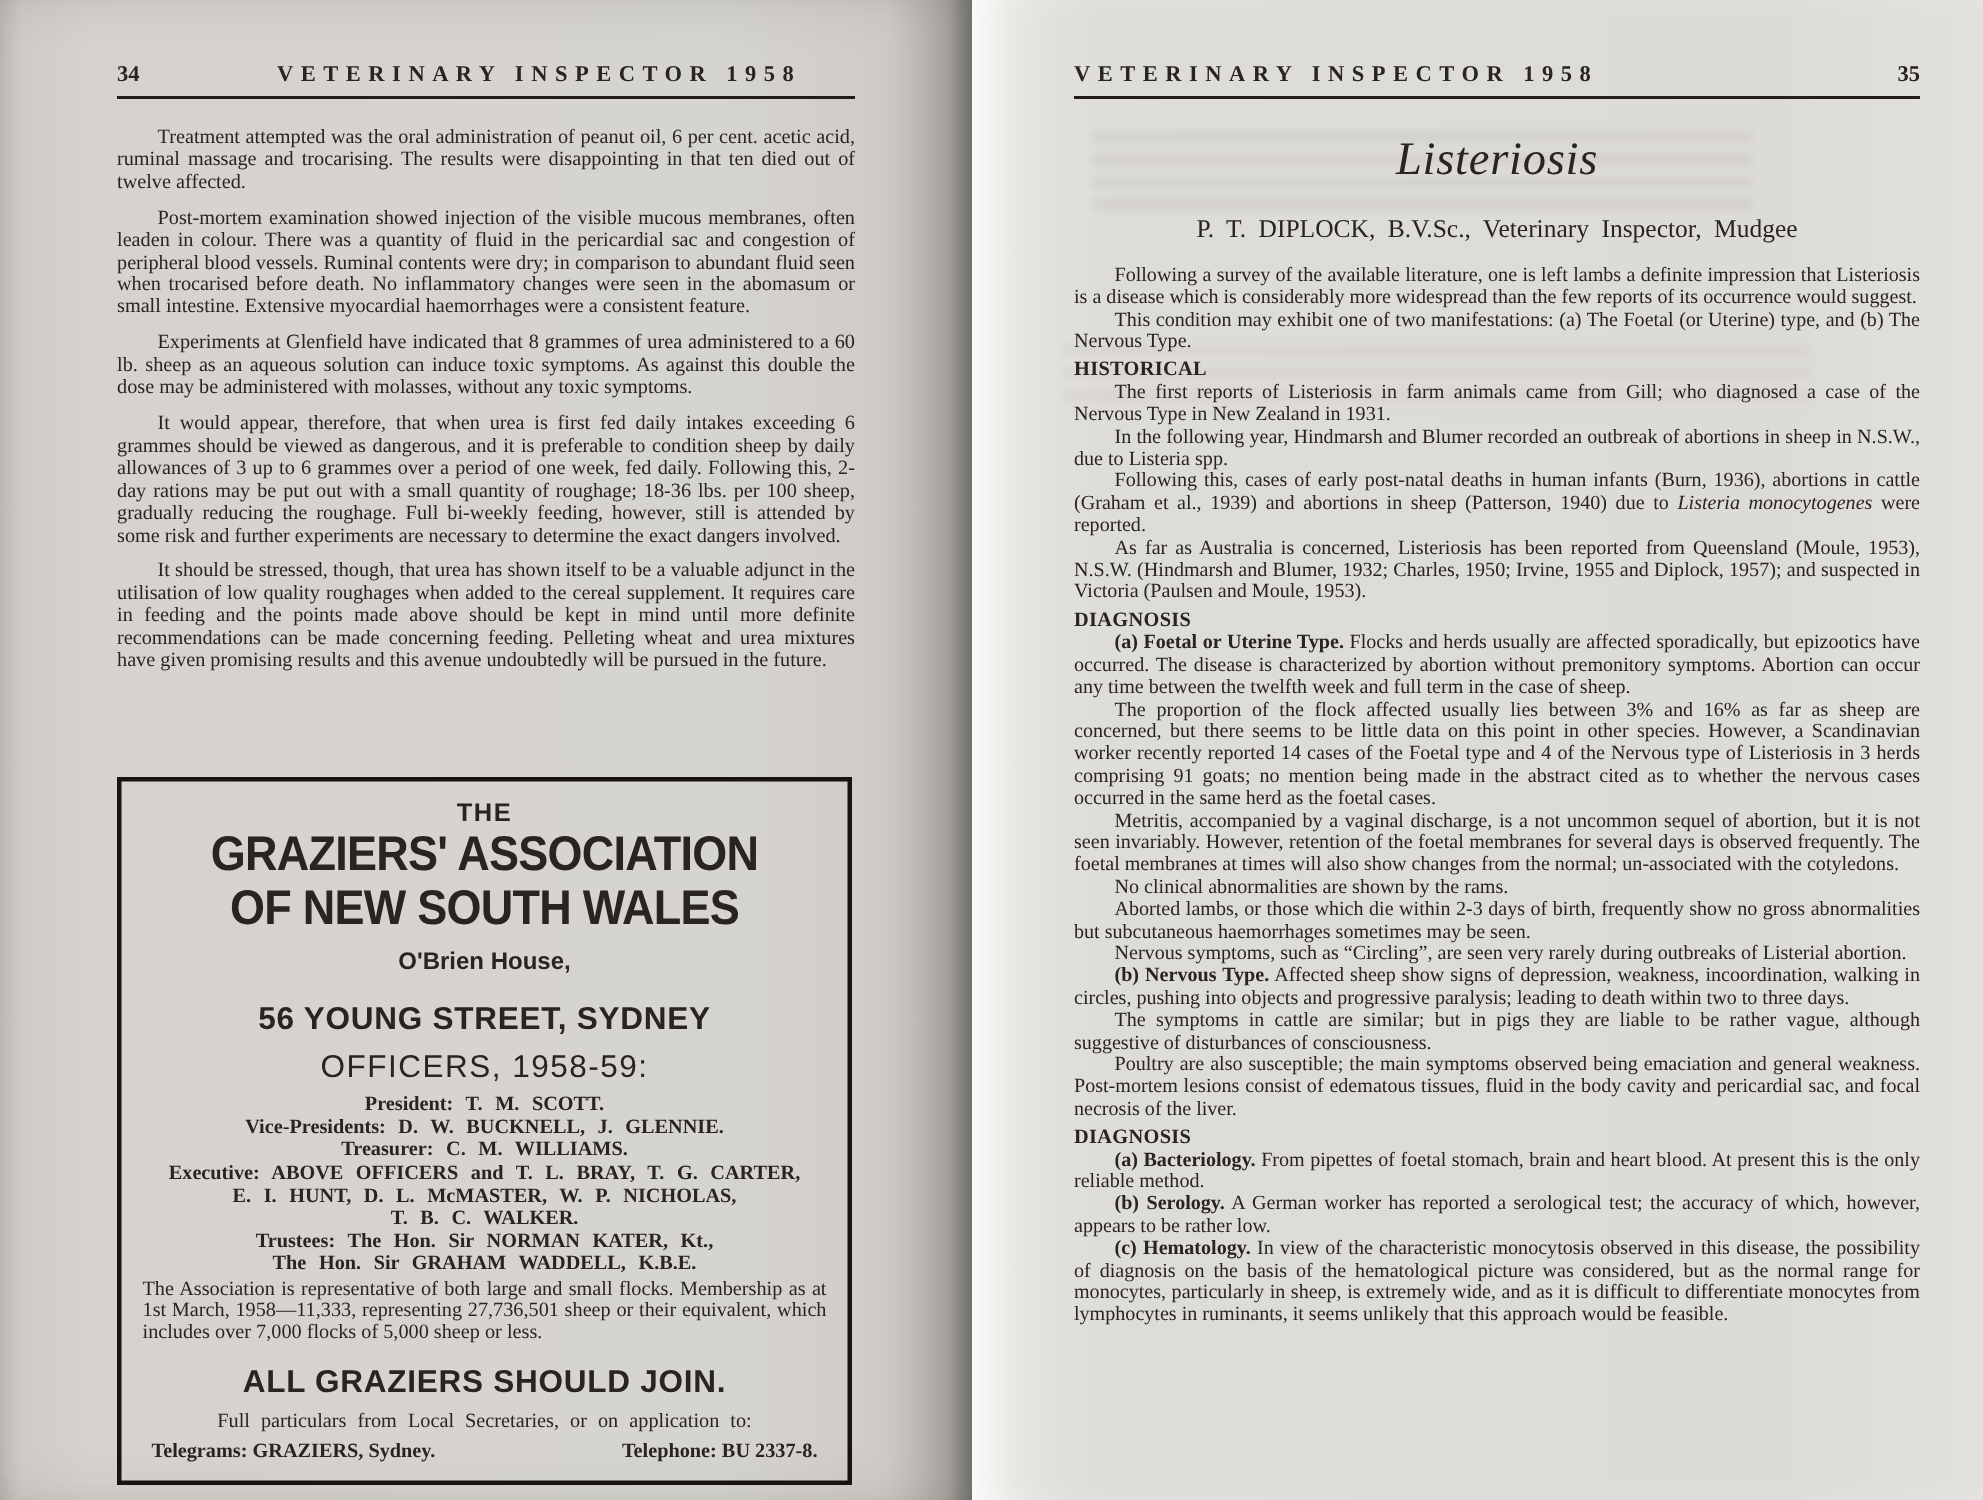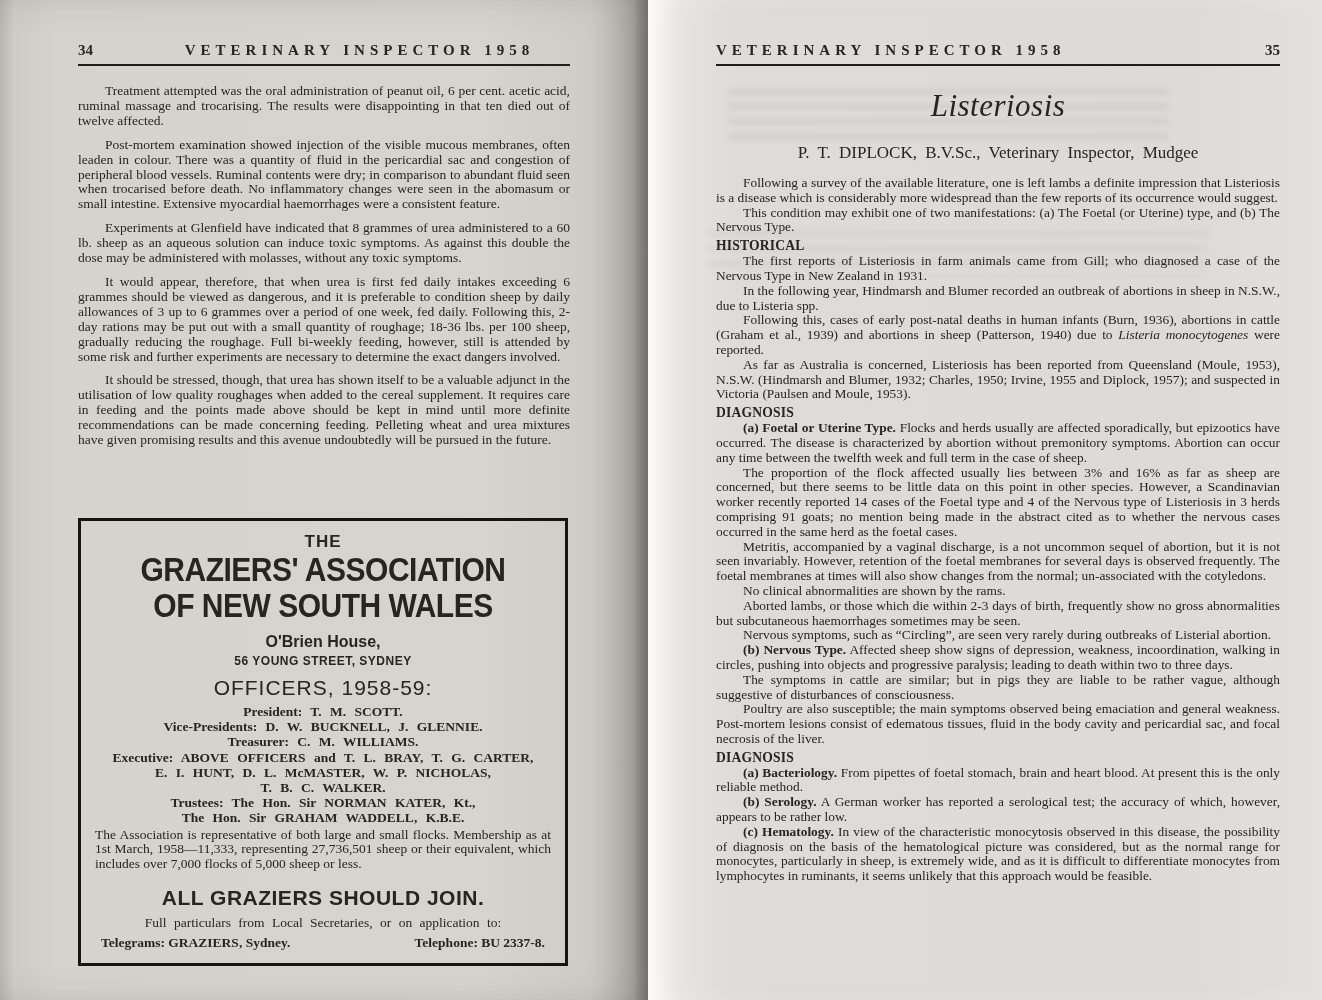--- a/index.html
+++ b/index.html
@@ -39,21 +39,21 @@
   .bodytext-r{margin-top:13px;font-size:13.4px;}
   .bodytext-r .p{font-size:13.4px;line-height:14.8px;}
 
   
   .adbox{position:absolute;left:78px;top:518px;width:490px;box-sizing:border-box;
     border:3px solid #17140f;padding:11px 14px 12px;text-align:center;}
   .sans{font-family:"Liberation Sans",sans-serif;}
   .ad-the{font-weight:bold;font-size:17px;letter-spacing:1px;}
   .ad-name{font-weight:bold;font-size:30px;line-height:36px;letter-spacing:-.5px;transform:scaleY(1.08);}
   .ad-addr1{font-weight:bold;font-size:16px;margin-top:9px;}
-  .ad-addr2{font-weight:bold;font-size:12px;letter-spacing:.5px;margin-top:3px;}
+  .ad-addr2{font-weight:bold;font-size:21px;letter-spacing:.5px;margin-top:17px;}
   .ad-off-h{font-size:21px;margin-top:8px;letter-spacing:1px;}
   .ad-officers{margin-top:4px;}
   .ad-officer{font-weight:bold;font-size:13.5px;line-height:15.2px;word-spacing:5px;white-space:nowrap;}
   .ad-membership{margin-top:2px;text-align:justify;font-size:13.5px;line-height:14.8px;}
   .ad-join{font-weight:bold;font-size:21px;margin-top:8px;letter-spacing:.5px;}
   .ad-part{font-size:13.5px;margin-top:5px;word-spacing:4px;}
   .ad-sec{font-weight:bold;font-size:18px;margin-top:3px;letter-spacing:-.2px;white-space:nowrap;}
   .ad-contact{display:flex;justify-content:space-between;font-weight:bold;font-size:13.5px;margin-top:4px;padding:0 6px;}
 
   

